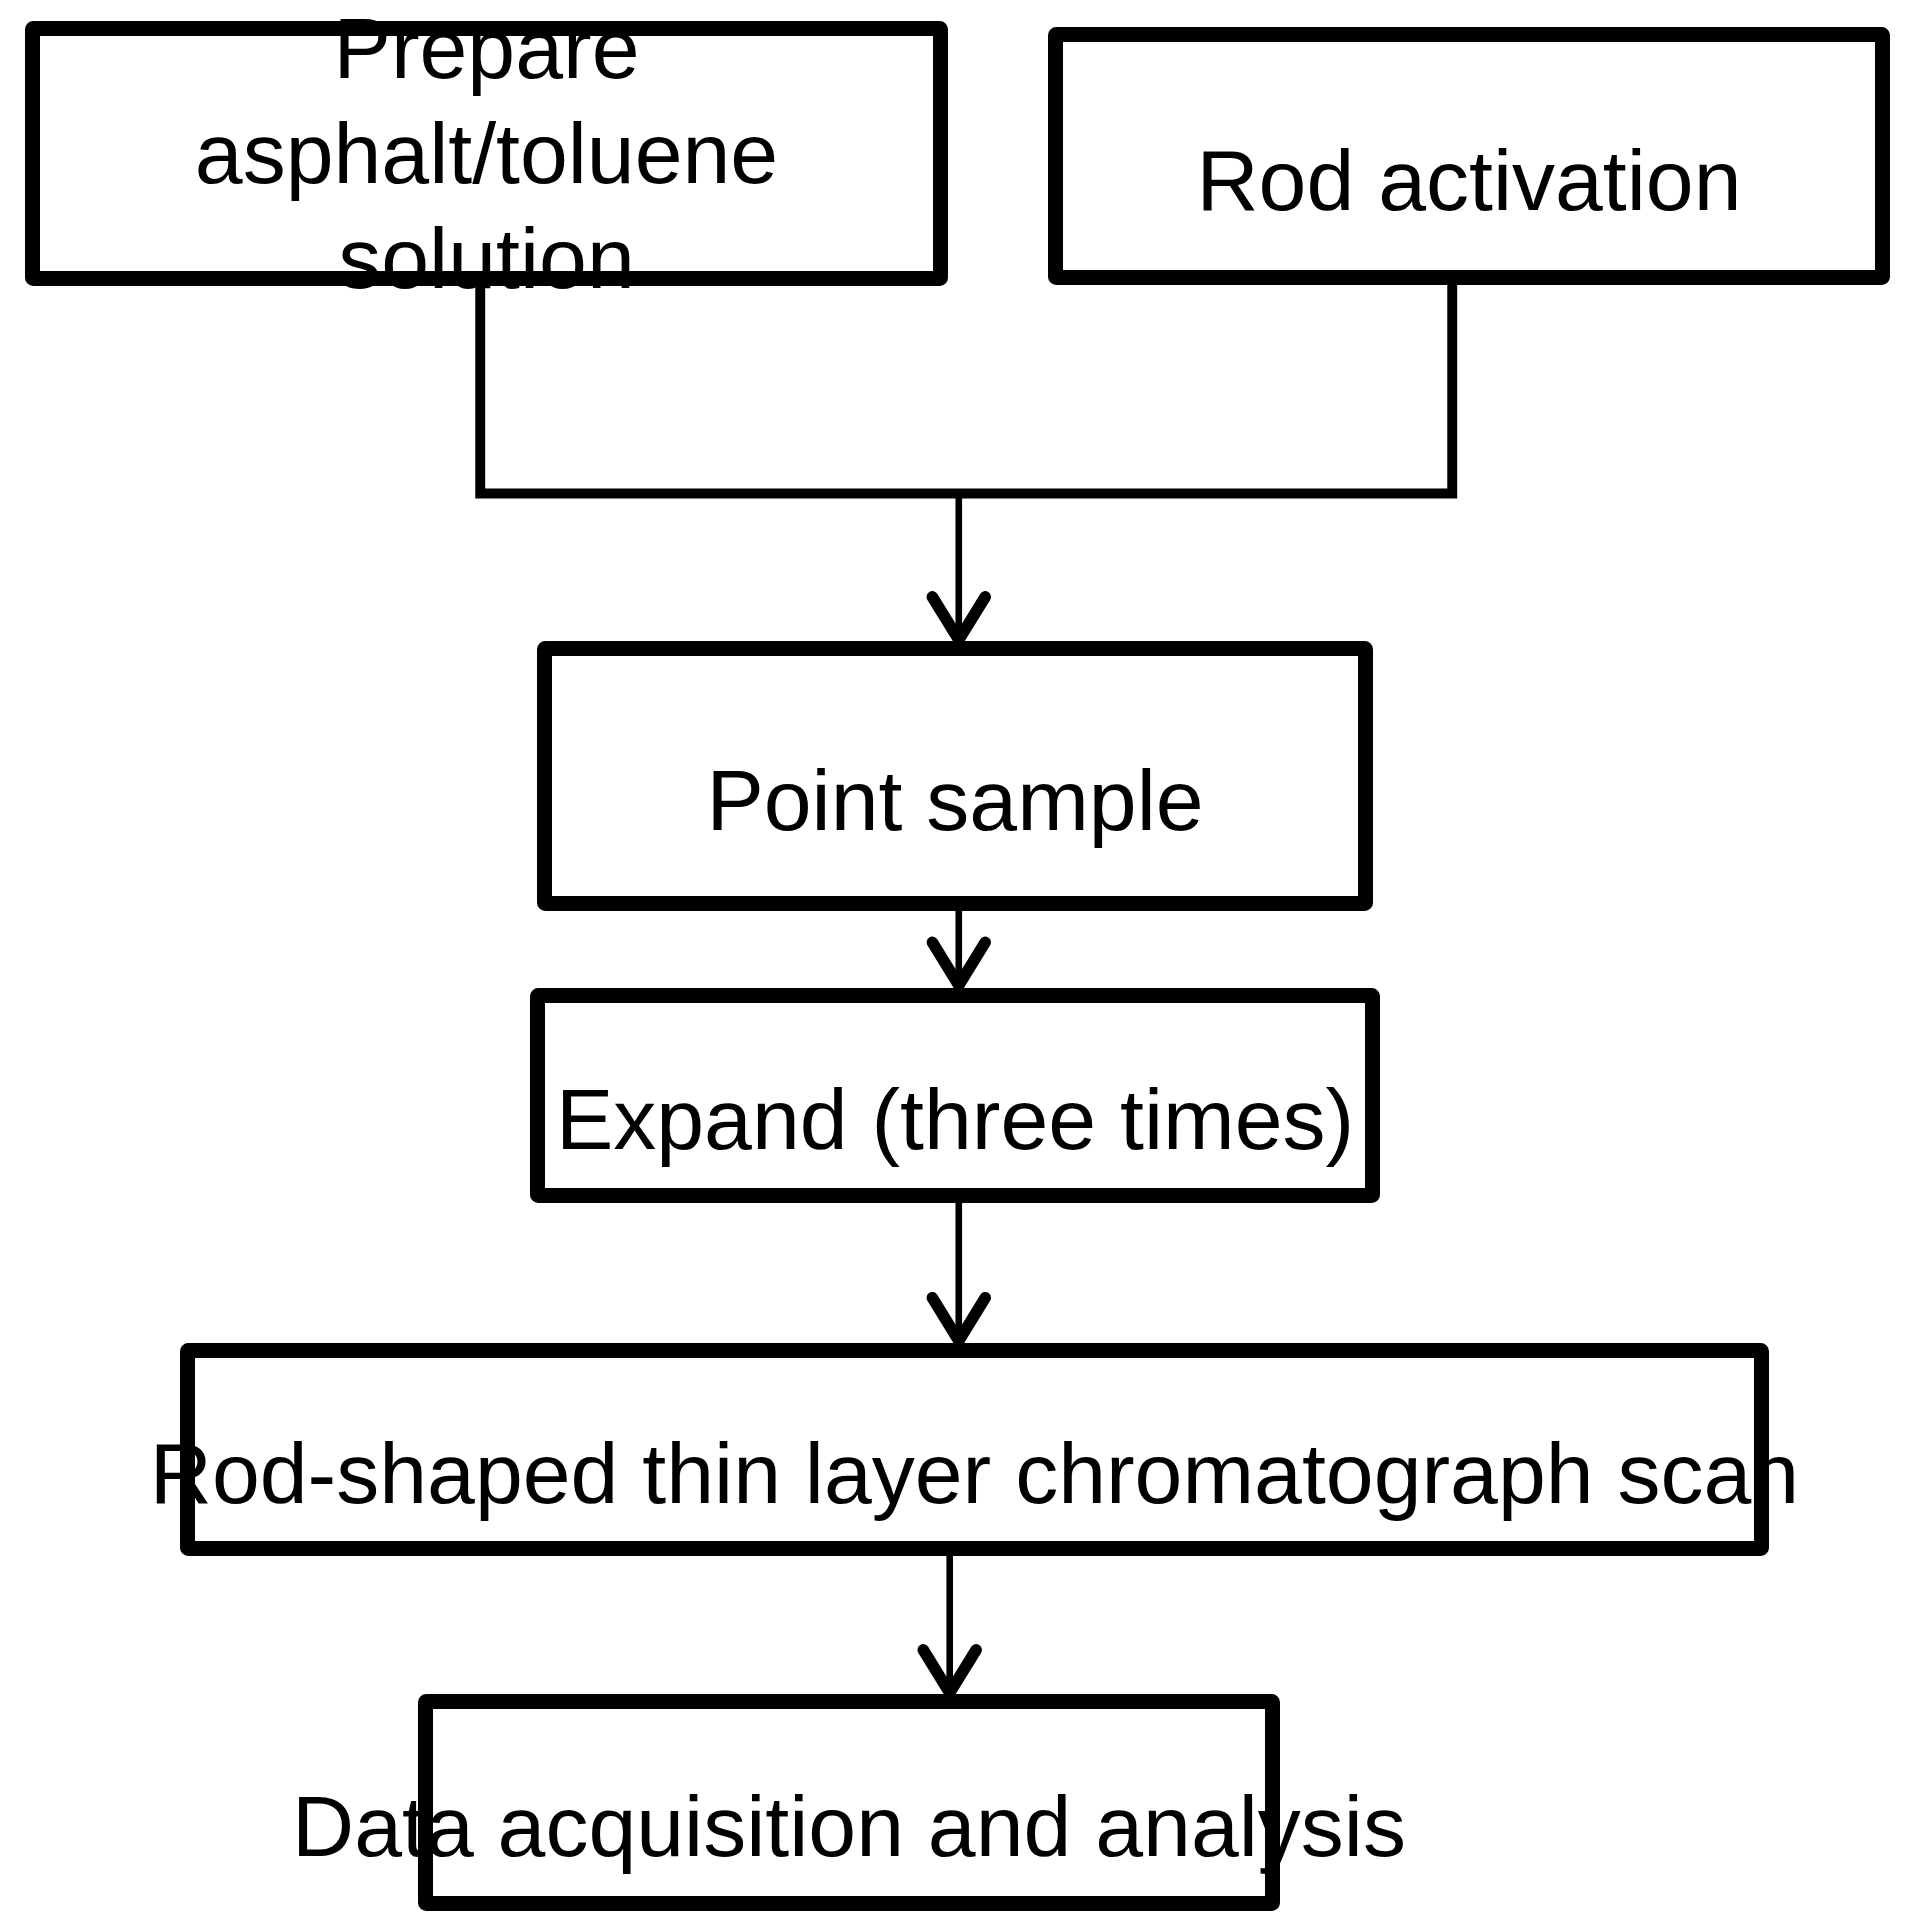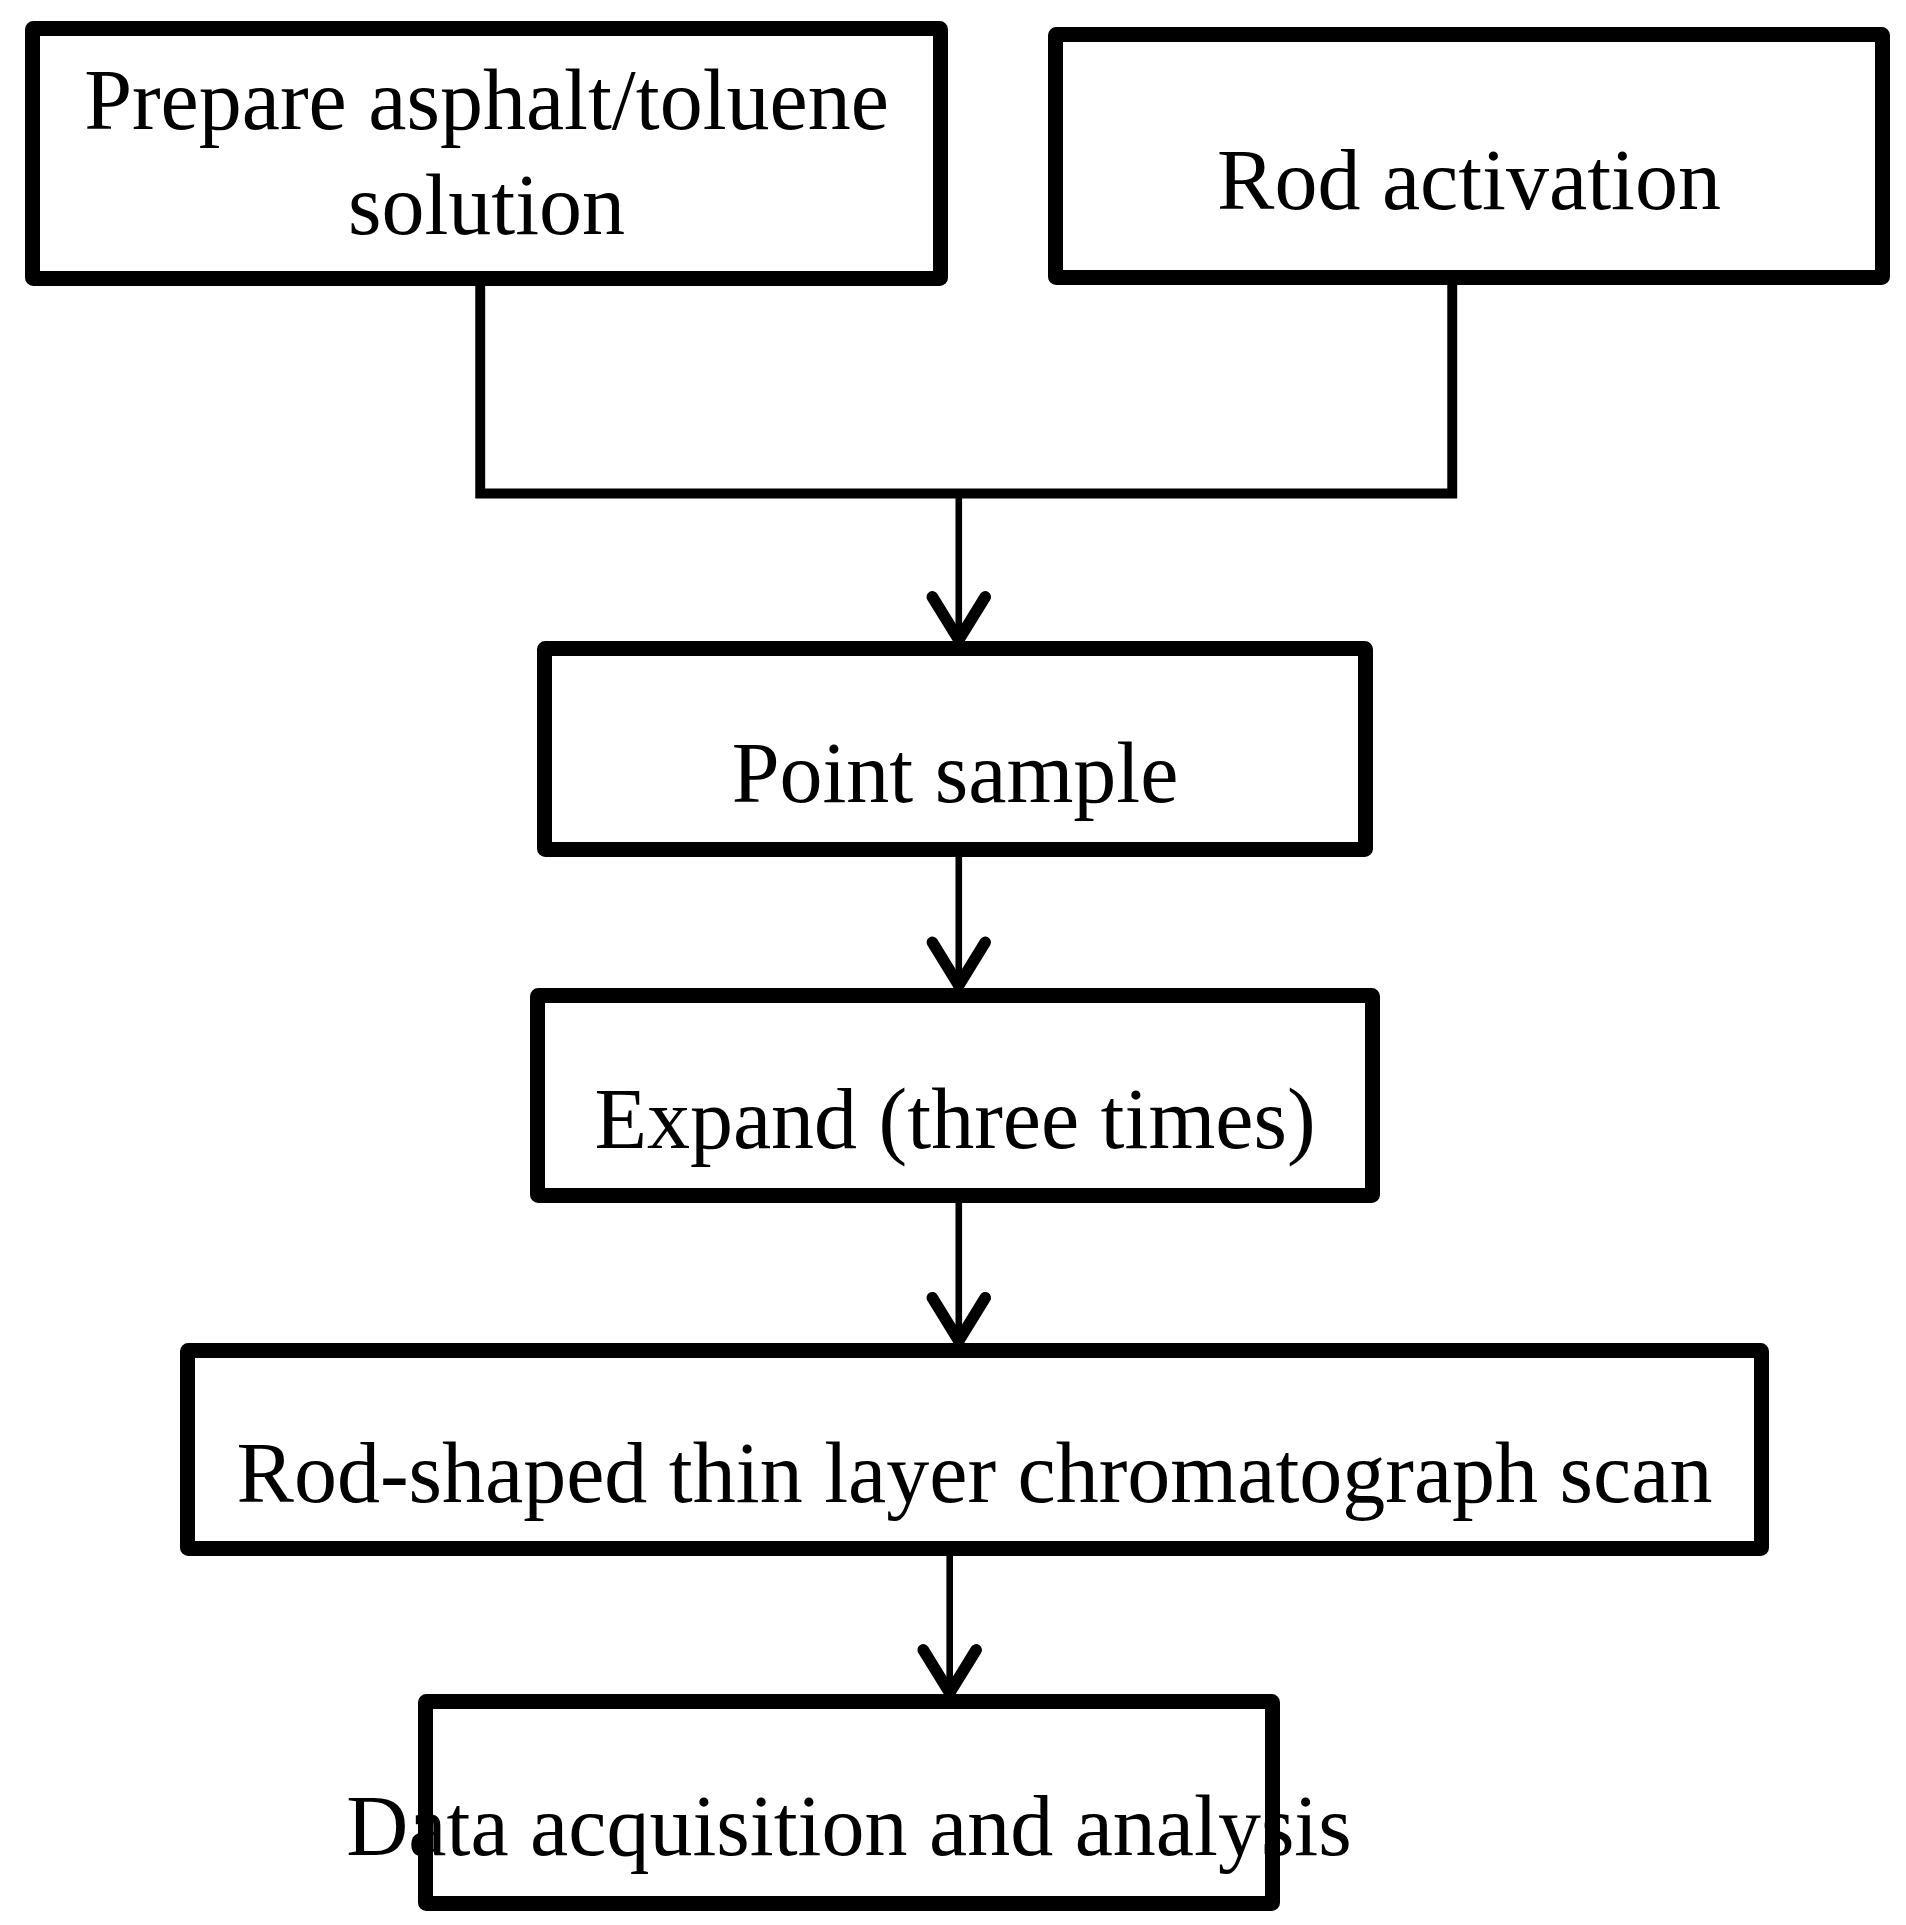--- a/index.html
+++ b/index.html
@@ -5,21 +5,21 @@
   html, body {
     margin: 0;
     padding: 0;
     background: #ffffff;
   }
   .canvas {
     position: relative;
     width: 1906px;
     height: 1926px;
     background: #ffffff;
-    font-family: Liberation Serif, serif;
+    font-family: Liberation Sans, sans-serif;
     color: #000000;
     overflow: hidden;
   }
   .edges-svg {
     position: absolute;
     left: 0;
     top: 0;
     width: 1906px;
     height: 1926px;
     pointer-events: none;
@@ -36,21 +36,21 @@
     text-align: center;
     font-size: 86px;
     line-height: 1.22;
     color: #000000;
   }
   .node .lbl { display: block; padding: 0 11.6px; }
   .node.oneline .lbl { white-space: nowrap; margin-top: 48px; }
 
   .node-prepare          { left: 25px;   top: 20.7px;   width: 923px; height: 265px; }
   .node-rod-activation   { left: 1048px; top: 27px;   width: 842px; height: 258px; }
-  .node-point-sample     { left: 537px;  top: 641px;  width: 836px; height: 216px; }
+  .node-point-sample     { left: 537px;  top: 641px;  width: 836px; height: 270px; }
   .node-expand           { left: 530px;  top: 988px; width: 850px; height: 215px; align-items: center; }
   .node-tlc-scan         { left: 180px;  top: 1343px; width: 1589px; height: 213px; }
   .node-data-acquisition { left: 418px;  top: 1694px; width: 862px; height: 217px; }
 </style>
 </head>
 <body>
 
 <div class="canvas">
 
   <svg class="edges-svg" viewBox="0 0 2306 2330" xmlns="http://www.w3.org/2000/svg">

